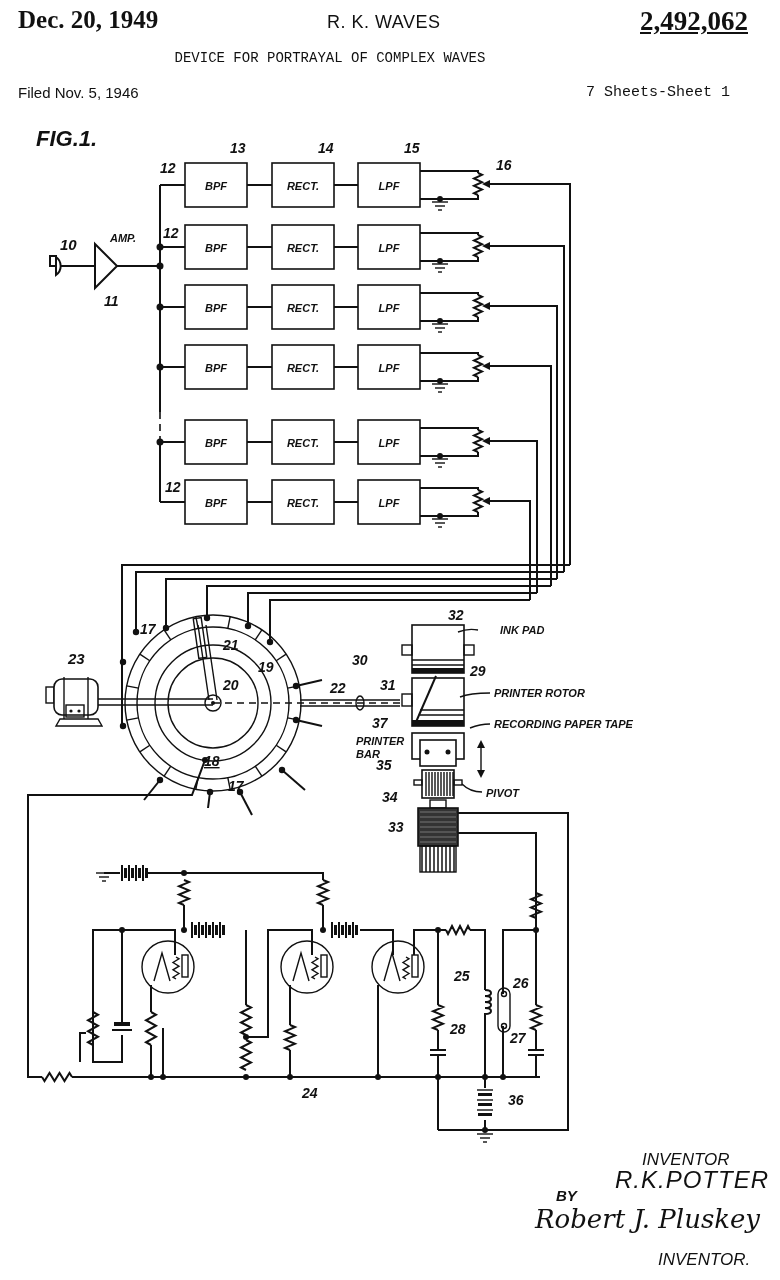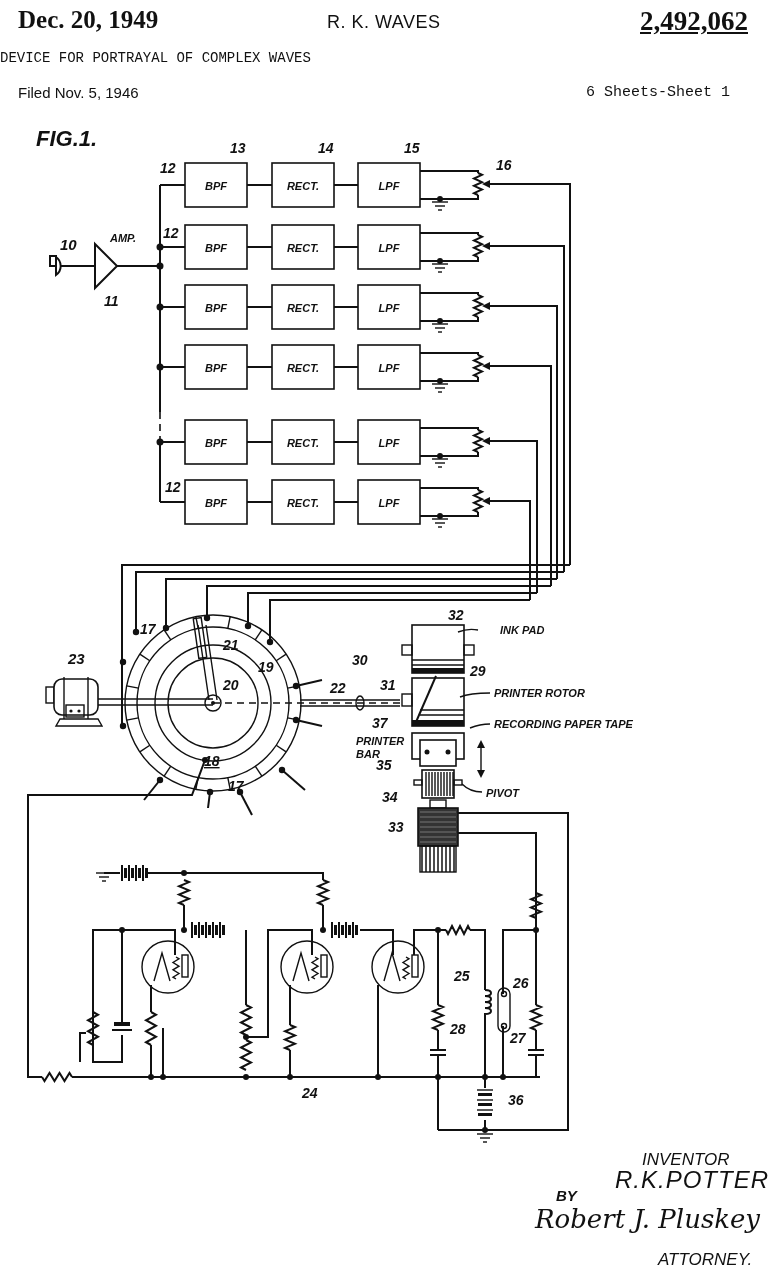--- a/index.html
+++ b/index.html
@@ -1,40 +1,40 @@
 <!DOCTYPE html>
 <html><head>
 <meta charset="utf-8">
 <style>
   html, body { margin: 0; padding: 0; background: #ffffff; }
   body { width: 780px; height: 1280px; position: relative; overflow: hidden; color: #111; }
   .hdr { position: absolute; white-space: nowrap; }
   .date { left: 18px; top: 6px; font-family: "Liberation Serif", serif; font-weight: bold; font-size: 25px; text-align: right; }
   .inventor { left: 327px; top: 12px; font-family: "Liberation Sans", sans-serif; font-size: 18px; letter-spacing: 0.5px; }
   .patno { right: 32px; top: 6px; font-family: "Liberation Serif", serif; font-weight: bold; font-size: 27px; text-decoration: underline; }
-  .title { left: 0; width: 660px; text-align: left; top: 50px; font-family: "Liberation Mono", monospace; font-size: 14px; }
+  .title { left: 0; width: 660px; text-align: center; top: 50px; font-family: "Liberation Mono", monospace; font-size: 14px; }
   .filed { left: 18px; top: 84px; font-family: Liberation Sans, sans-serif; font-size: 15px; }
   .sheets { right: 50px; top: 84px; font-family: "Liberation Mono", monospace; font-size: 15px; }
   svg#drawing { position: absolute; left: 0; top: 0; }
   svg text { font-family: "Liberation Sans", sans-serif; font-style: italic; font-weight: bold; fill: #111; }
   .ln { stroke: #111; stroke-width: 2; fill: none; }
   .thin { stroke: #111; stroke-width: 1.4; fill: none; }
   .box { stroke: #111; stroke-width: 1.6; fill: #fff; }
   .dot { fill: #111; }
   .dash { stroke: #111; stroke-width: 1.6; fill: none; stroke-dasharray: 7 5; }
 </style>
 </head>
 <body>
 
 <div class="hdr date">Dec. 20, 1949</div>
 <div class="hdr inventor">R. K. WAVES</div>
 <div class="hdr patno">2,492,062</div>
 <div class="hdr title">DEVICE FOR PORTRAYAL OF COMPLEX WAVES</div>
 <div class="hdr filed">Filed Nov. 5, 1946</div>
-<div class="hdr sheets">6 Sheets-Sheet 1</div>
+<div class="hdr sheets">7 Sheets-Sheet 1</div>
 
 <svg id="drawing" width="780" height="1280" viewBox="0 0 780 1280">
   <text x="36" y="146" font-size="22" font-weight="normal">FIG.1.</text>
 
   <g>
     <path class="ln" d="M50 266 h6 v-10 h-6 z"></path>
     <path class="ln" d="M56 257 a11 11 0 0 1 0 18 z"></path>
     <line class="ln" x1="60" y1="266" x2="95" y2="266"></line>
   </g>
   <text x="60" y="250" font-size="15">10</text>
@@ -486,13 +486,13 @@
   <text x="513" y="988" font-size="14">26</text>
   <text x="510" y="1043" font-size="14">27</text>
   <text x="450" y="1034" font-size="14">28</text>
   <text x="508" y="1105" font-size="14">36</text>
 </svg>
 
 <div class="hdr" style="left:598px; top:1150px; font-family:'Liberation Sans',sans-serif; font-style:italic; font-size:17px;margin-left:44px;">INVENTOR</div>
 <div class="hdr" style="left:574px; top:1166px; font-family:'Liberation Sans',sans-serif; font-style:italic; font-size:24px; letter-spacing:1px;margin-left:41px;">R.K.POTTER</div>
 <div class="hdr" style="left:528px; top:1187px; font-family:'Liberation Sans',sans-serif; font-style:italic; font-weight:bold; font-size:15px;margin-left:28px;">BY</div>
 <div class="hdr" style="left:535px; top:1204px; font-family:'DejaVu Serif',serif; font-style:italic; font-size:26px;">Robert J. Pluskey</div>
-<div class="hdr" style="left:658px; top:1250px; font-family:'Liberation Sans',sans-serif; font-style:italic; font-size:17px;">ATTORNEY.</div>
+<div class="hdr" style="left:658px; top:1250px; font-family:'Liberation Sans',sans-serif; font-style:italic; font-size:17px;">INVENTOR.</div>
 
 </body></html>

